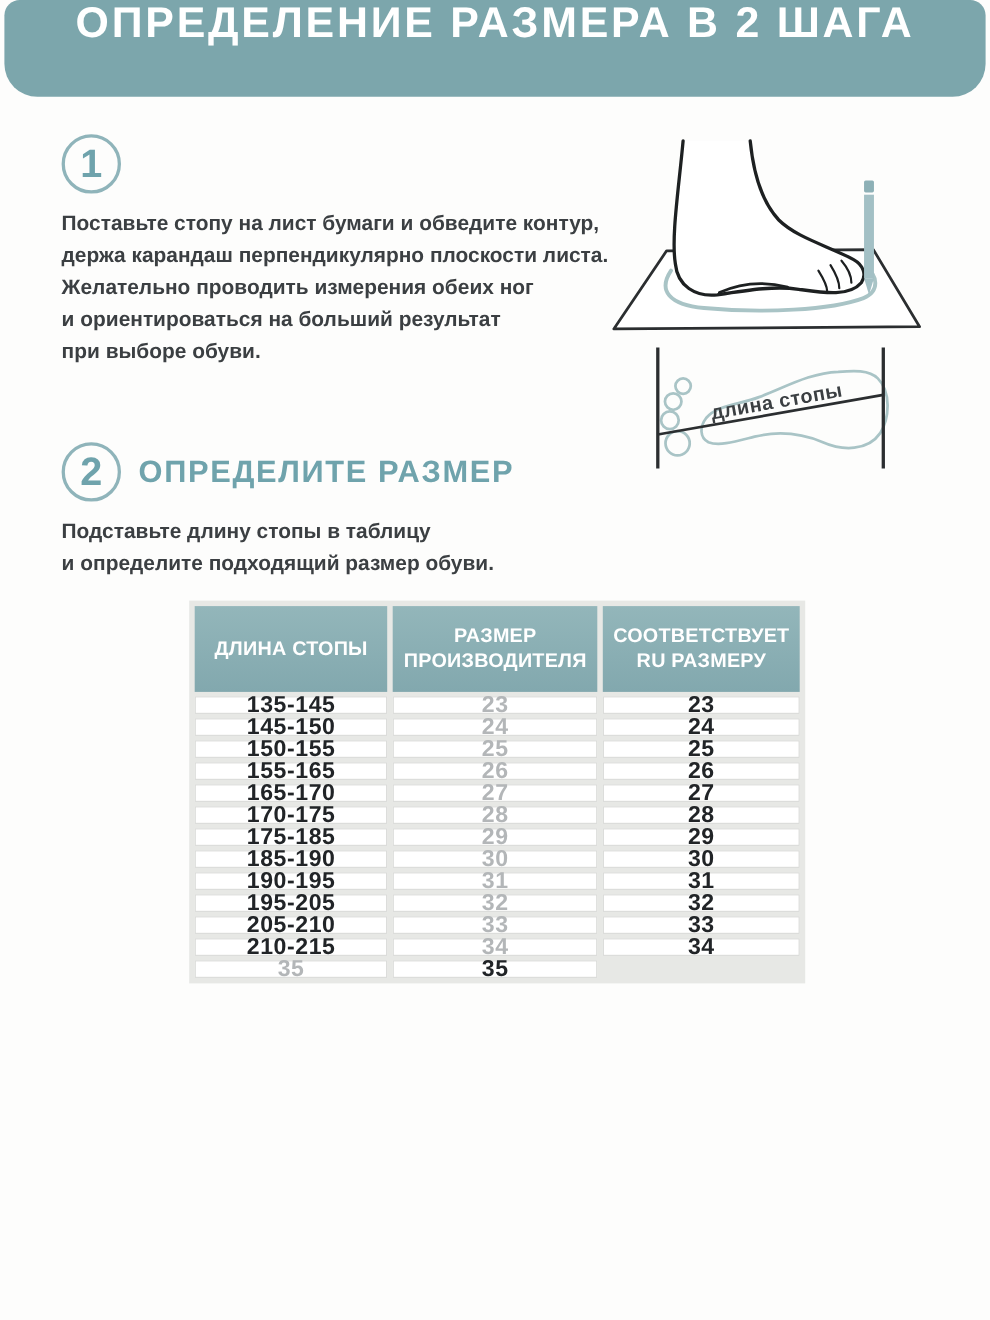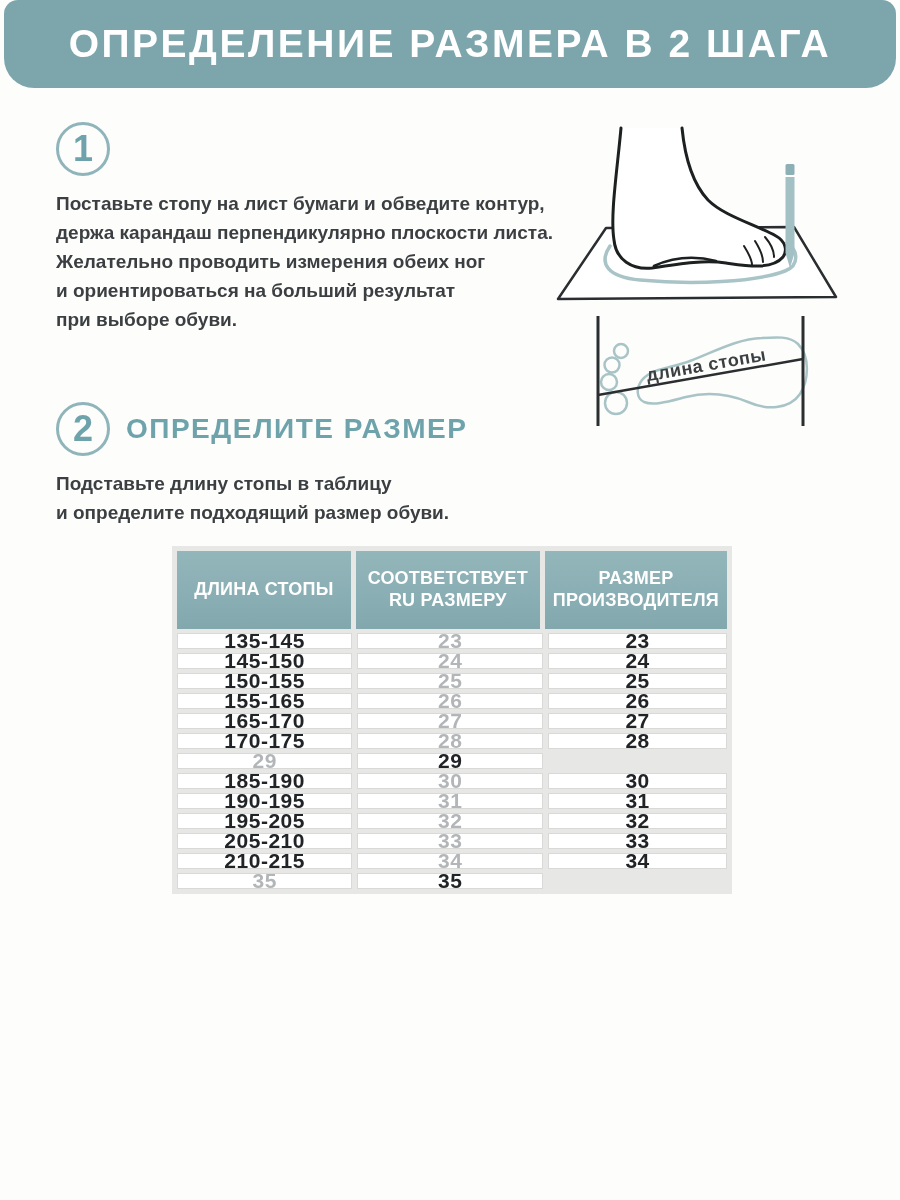--- a/index.html
+++ b/index.html
@@ -4,21 +4,21 @@
 <style>
   * { margin:0; padding:0; box-sizing:border-box; }
   html,body { width:900px; height:1200px; background:#fdfdfc; }
   body { font-family:"Liberation Sans", sans-serif; position:relative; overflow:hidden; }
 
   
   .banner {
     position:absolute; left:4px; right:4px; top:0; height:88px;
     background:var(--teal-banner);
     border-radius:14px 14px 30px 30px;
-    display:flex; align-items:center; justify-content:center;
+    display:flex; align-items:flex-start; justify-content:center;
   }
   .banner-title {
     color:#ffffff; font-size:39px; font-weight:800; letter-spacing:2.5px;
     white-space:nowrap;
   }
 
   
   .step { position:absolute; }
   .step-1 { left:56px; top:122px; width:505px; }
   .step-2 { left:56px; top:402px; width:520px; }
@@ -137,22 +137,22 @@
     </div>
     <h2 class="step-title">ОПРЕДЕЛИТЕ РАЗМЕР</h2>
   </div>
   <p class="step-body">Подставьте длину стопы в таблицу
 и определите подходящий размер обуви.</p>
 </section>
 
 <div class="size-table">
   <div class="thead">
       <div class="th">ДЛИНА СТОПЫ</div>
+      <div class="th">РАЗМЕР ПРОИЗВОДИТЕЛЯ</div>
       <div class="th">СООТВЕТСТВУЕТ RU РАЗМЕРУ</div>
-      <div class="th">РАЗМЕР ПРОИЗВОДИТЕЛЯ</div>
     </div>
   <div>
       <div class="tr">
         <div class="td">135-145</div>
         <div class="td mid">23</div>
         <div class="td">23</div>
       </div>
       <div class="tr">
         <div class="td">145-150</div>
         <div class="td mid">24</div>
@@ -172,20 +172,21 @@
         <div class="td">165-170</div>
         <div class="td mid">27</div>
         <div class="td">27</div>
       </div>
       <div class="tr">
         <div class="td">170-175</div>
         <div class="td mid">28</div>
         <div class="td">28</div>
       </div>
       <div class="tr">
+        <div class="td">175-185</div>
         <div class="td mid">29</div>
         <div class="td">29</div>
       </div>
       <div class="tr">
         <div class="td">185-190</div>
         <div class="td mid">30</div>
         <div class="td">30</div>
       </div>
       <div class="tr">
         <div class="td">190-195</div>

